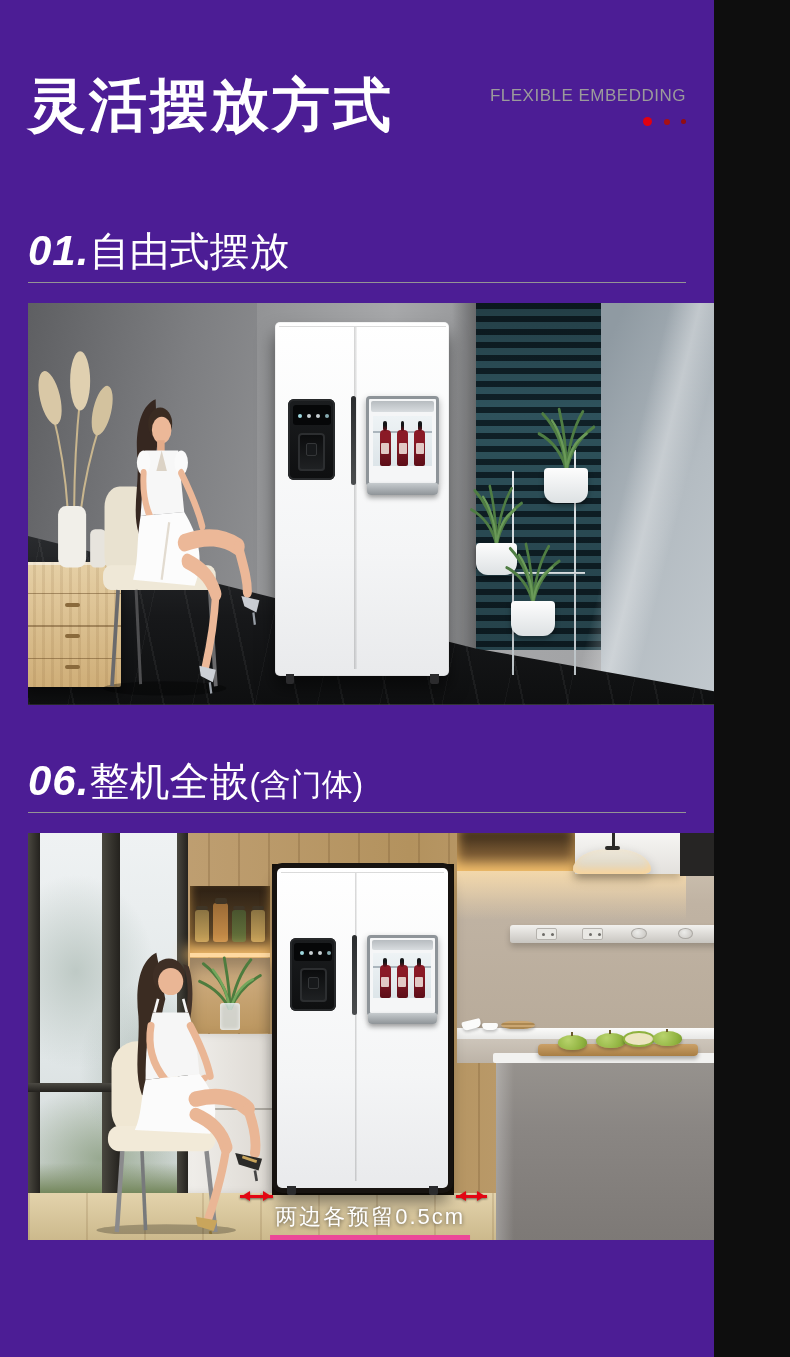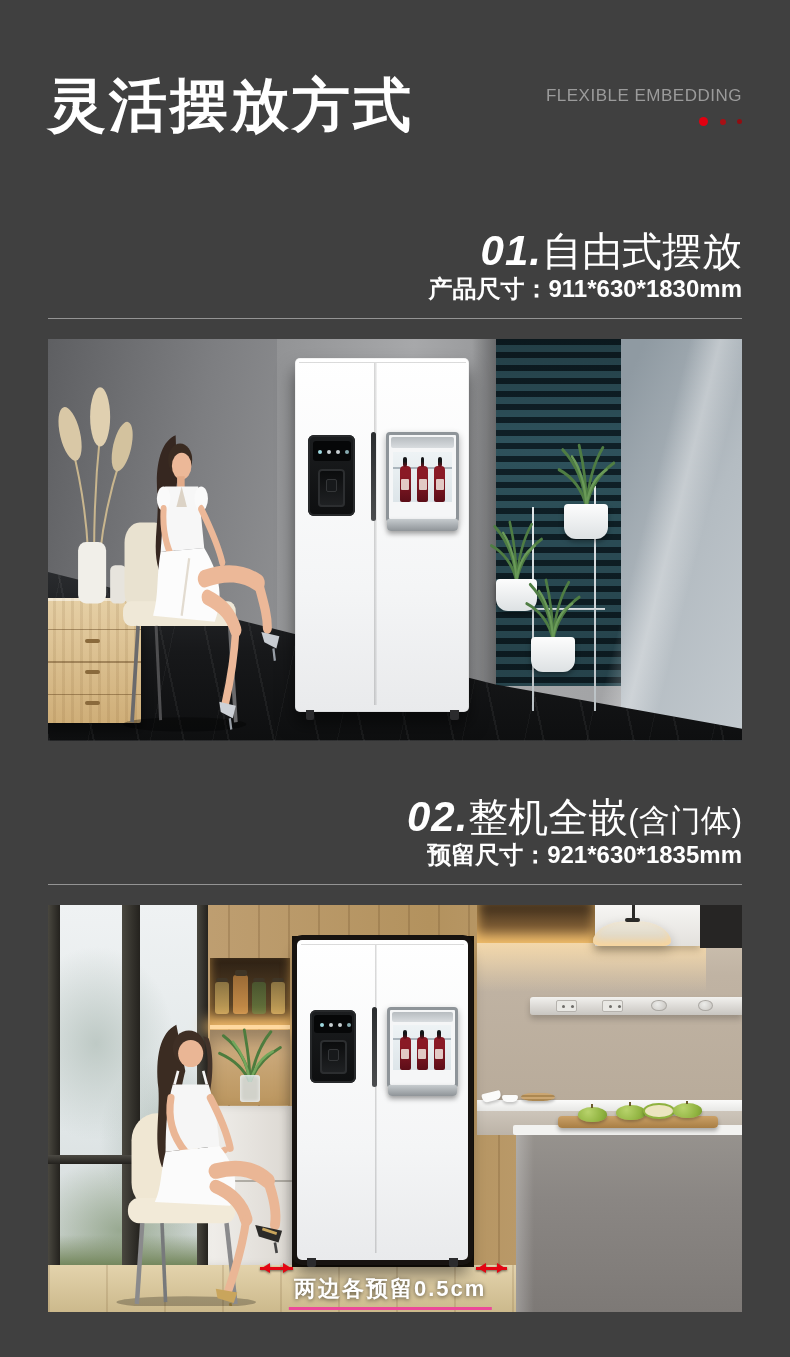--- a/index.html
+++ b/index.html
@@ -1,34 +1,34 @@
 <!DOCTYPE html>
 <html><head>
 <meta charset="utf-8">
 <style>
   * { margin:0; padding:0; box-sizing:border-box; }
   html,body { width:790px; background:#0e0e0e; }
   body { font-family:"Liberation Sans", sans-serif; overflow:hidden; }
-  .page { position:relative; width:790px; height:1357px; background:#404040; padding:0 48px; overflow:hidden; }
+  .page { position:relative; width:714px; height:1357px; background:#4c1d95; padding:0 28px; overflow:hidden; }
 
   
   .hdr { padding-top:74px; display:flex; justify-content:space-between; align-items:flex-start; }
   .hdr-title { font-size:58px; font-weight:700; color:#ffffff; letter-spacing:3px; line-height:1.08; }
   .hdr-right { text-align:left; padding-top:12px; }
   .tag1 { font-size:17px; color:#9b9b9b; letter-spacing:.5px; }
   .tag2 { font-size:21px; color:#c9c9c9; font-weight:700; letter-spacing:2px; margin-top:4px; }
   .dots { margin-top:11px; display:flex; justify-content:flex-end; align-items:center; }
   .dot { border-radius:50%; }
   .dot.d1 { width:9px; height:9px; background:#e10010; }
   .dot.d2 { width:6px; height:6px; background:#a81015; margin-left:12px; }
   .dot.d3 { width:5px; height:5px; background:#930d11; margin-left:11px; }
   .hdr-sub { margin-top:16px; font-size:30px; color:#f2f2f2; font-weight:500; letter-spacing:1px; }
 
   
-  .sec { display:flex; justify-content:space-between; align-items:flex-end;flex-direction:column; }
+  .sec { display:flex; justify-content:space-between; align-items:flex-end; }
   .sec1 { margin-top:92px; }
   .sec2 { margin-top:54px; }
   .sec-left { color:#ffffff; line-height:1.05; white-space:nowrap; }
   .sec-idx { font-style:italic; font-size:42px; font-weight:600; letter-spacing:1px; }
   .sec-ttl { font-size:40px; font-weight:500; }
   .sec-note { font-size:31px; font-weight:500; }
   .sec-spec { color:#ffffff; font-size:24px; font-weight:700; padding-bottom:4px; white-space:nowrap; }
   .rule { margin-top:9px; height:1px; background:#949494; }
 
   
@@ -196,22 +196,22 @@
   .p2-woman { left:9%; top:27.5%; width:31%; height:71%; }
 
   
   .arrow { position:absolute; top:89%; height:0; border-top:3px solid #e30613; filter:drop-shadow(0 1px 1px rgba(0,0,0,.5)); }
   .arrow::before, .arrow::after { content:""; position:absolute; top:-7px; width:0; height:0; border:5.5px solid transparent; }
   .arrow::before { left:-3px; border-right-color:#e30613; border-right-width:8px; }
   .arrow::after  { right:-3px; border-left-color:#e30613; border-left-width:8px; }
   .arrow.al { left:30.6%; width:4.7%; }
   .arrow.ar { left:61.7%; width:4.5%; }
   .p2-caption { position:absolute; left:49.3%; top:90.6%; transform:translateX(-50%);
-    font-size:22px; font-weight:700; color:#ffffff; letter-spacing:2px; white-space:nowrap;
-    border-bottom:3px solid #ec4899; padding:0 5px 3px; text-shadow:0 1px 4px rgba(0,0,0,.6); }
+    font-size:22px; font-weight:400; color:#ffffff; letter-spacing:2px; white-space:nowrap;
+    border-bottom:5px solid #ec4899; padding:0 5px 3px; text-shadow:0 1px 4px rgba(0,0,0,.6); }
 </style>
 </head>
 <body>
 
 <div class="page">
 
   <div class="hdr">
     <div>
       <div class="hdr-title">灵活摆放方式</div>
     </div>
@@ -221,23 +221,20 @@
         <span class="dot d1"></span>
         <span class="dot d2"></span>
         <span class="dot d3"></span>
       </div>
     </div>
   </div>
 
   <div class="sec sec1">
     <div class="sec-left">
       <span class="sec-idx">01.</span><span class="sec-ttl">自由式摆放</span><span class="sec-note"></span>
-    </div>
-    <div class="sec-spec">
-      <span>产品尺寸：</span><span>911*630*1830mm</span>
     </div>
   </div>
   <div class="rule"></div>
 
   <div class="ph ph1">
     <div class="abs p1-wall"></div>
     <div class="abs p1-pillar"></div>
     <div class="abs p1-teal"></div>
     <div class="abs p1-rwall">
       <div class="abs p1-light"></div>
@@ -354,24 +351,21 @@
           <path d="M40 60 C39 42 34 26 24 14"></path>
             <path d="M40 60 C42 44 50 32 62 26"></path>
         </g>
       </svg>
       <div class="pot potC"></div>
     </div>
   </div>
 
   <div class="sec sec2">
     <div class="sec-left">
-      <span class="sec-idx">02.</span><span class="sec-ttl">整机全嵌</span><span class="sec-note">(含门体)</span>
-    </div>
-    <div class="sec-spec">
-      <span>预留尺寸：</span><span>921*630*1835mm</span>
+      <span class="sec-idx">06.</span><span class="sec-ttl">整机全嵌</span><span class="sec-note">(含门体)</span>
     </div>
   </div>
   <div class="rule"></div>
 
   <div class="ph ph2">
     <div class="abs p2-wood"></div>
     <div class="abs p2-win">
       <div class="abs p2-haze"></div>
       <div class="abs p2-grass"></div>
     </div>

